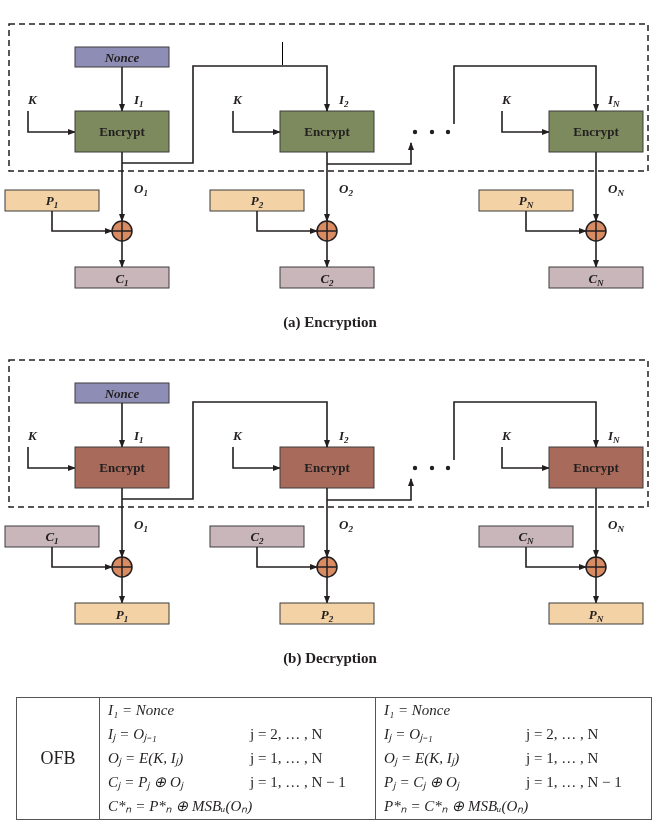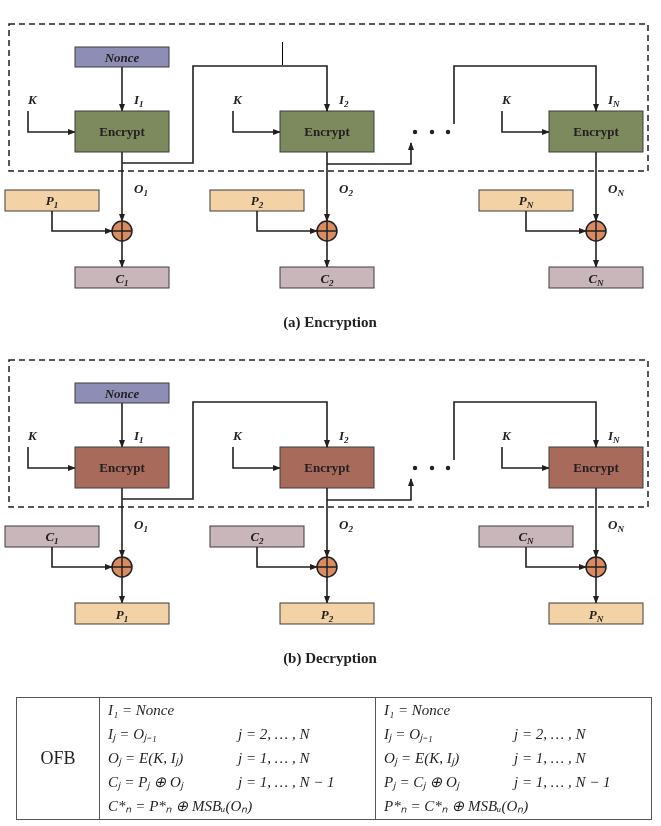--- a/index.html
+++ b/index.html
@@ -11,21 +11,21 @@
   .caption { font-family: "Liberation Serif", serif; font-weight: bold; font-size: 15px; fill: #231f20; }
   .line { stroke: #231f20; stroke-width: 1.6; fill: none; }
   .dash { stroke: #231f20; stroke-width: 1.5; fill: none; stroke-dasharray: 6 4; }
   .boxstroke { stroke: #3d3d3d; stroke-width: 1; }
   table.ofb { position: absolute; left: 16px; top: 697px; width: 636px; height: 123px;
               border-collapse: collapse; border: 1.5px solid #555; font-size: 15px; }
   table.ofb td { border: 1.5px solid #555; vertical-align: top; padding: 0; margin-top: 44px; }
   td.mode { width: 82px; text-align: center; vertical-align: middle !important; font-size: 18px; }
   .eqrow { height: 24px; line-height: 24px; white-space: nowrap; position: relative; }
   .eq { position: absolute; left: 8px; font-style: italic; }
-  .rng { position: absolute; left: 138px; font-style: italic; }
+  .rng { position: absolute; left: 150px; }
   .cursor { position: absolute; left: 282px; top: 42px; width: 1px; height: 23px; background: #000; }
 </style>
 </head>
 <body>
 
 <svg id="diagram" width="661" height="690" viewBox="0 0 661 690" xmlns="http://www.w3.org/2000/svg">
   <defs>
     <marker id="arr" markerWidth="8" markerHeight="8" refX="7" refY="4" orient="auto" markerUnits="userSpaceOnUse">
       <path d="M0,1 L8,4 L0,7 Z" fill="#231f20"></path>
     </marker>

